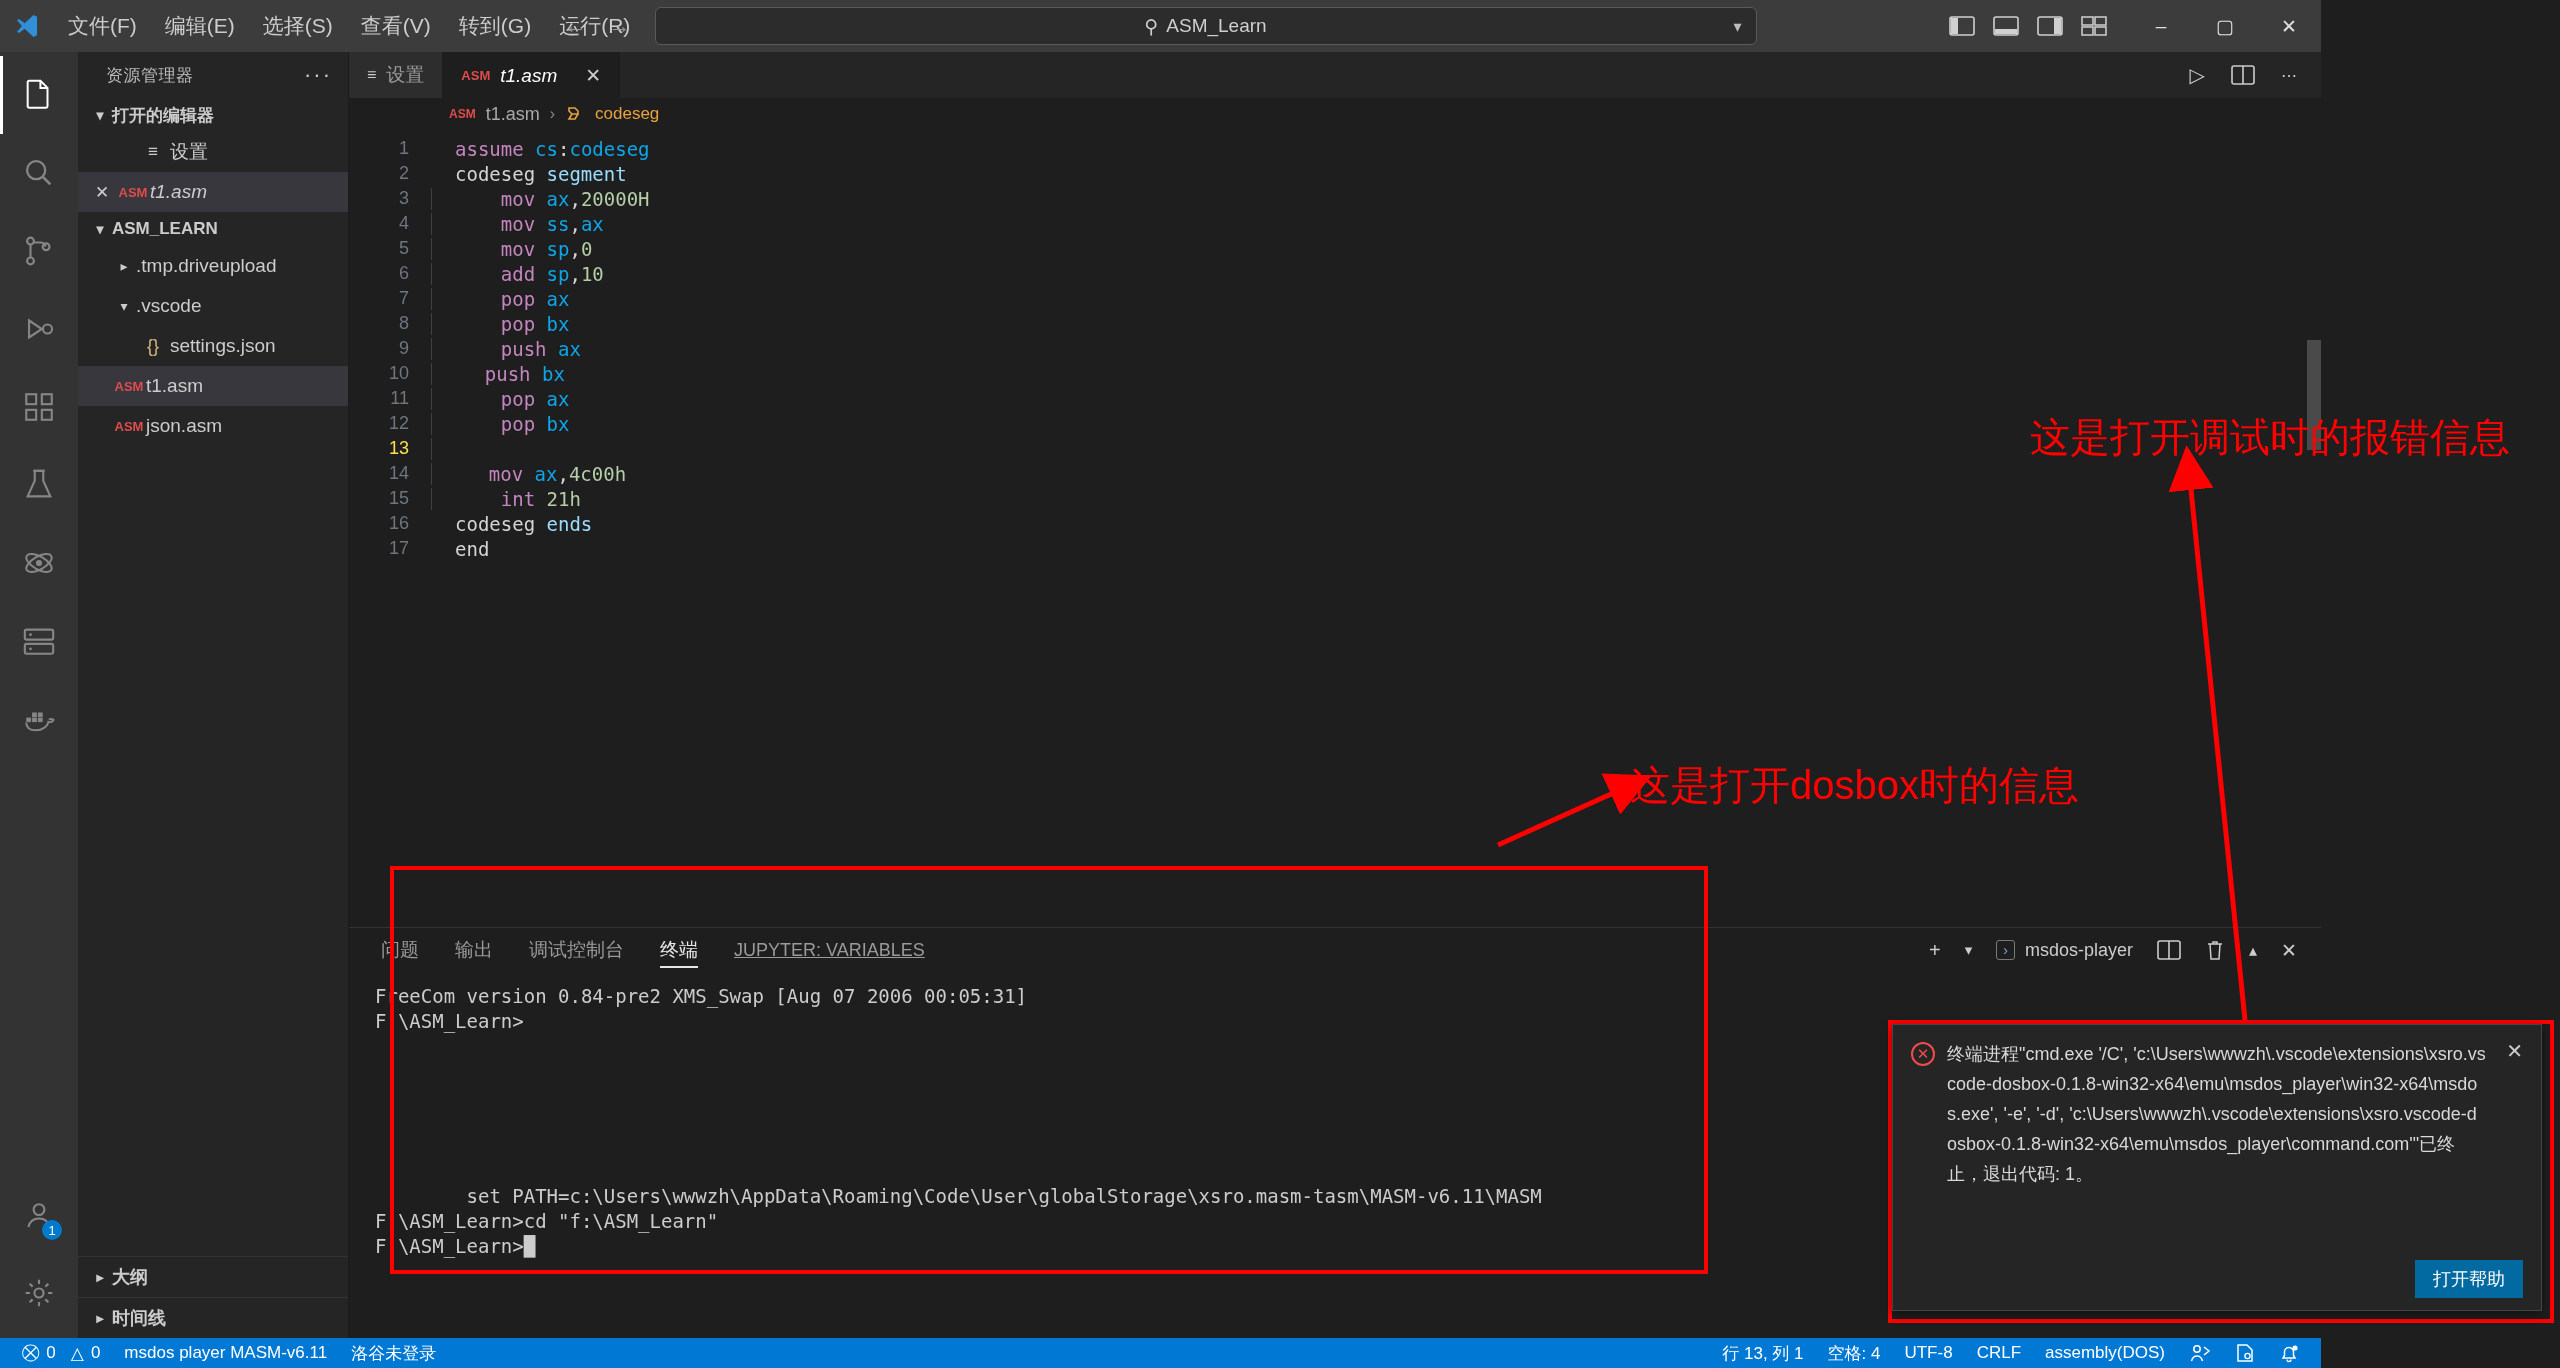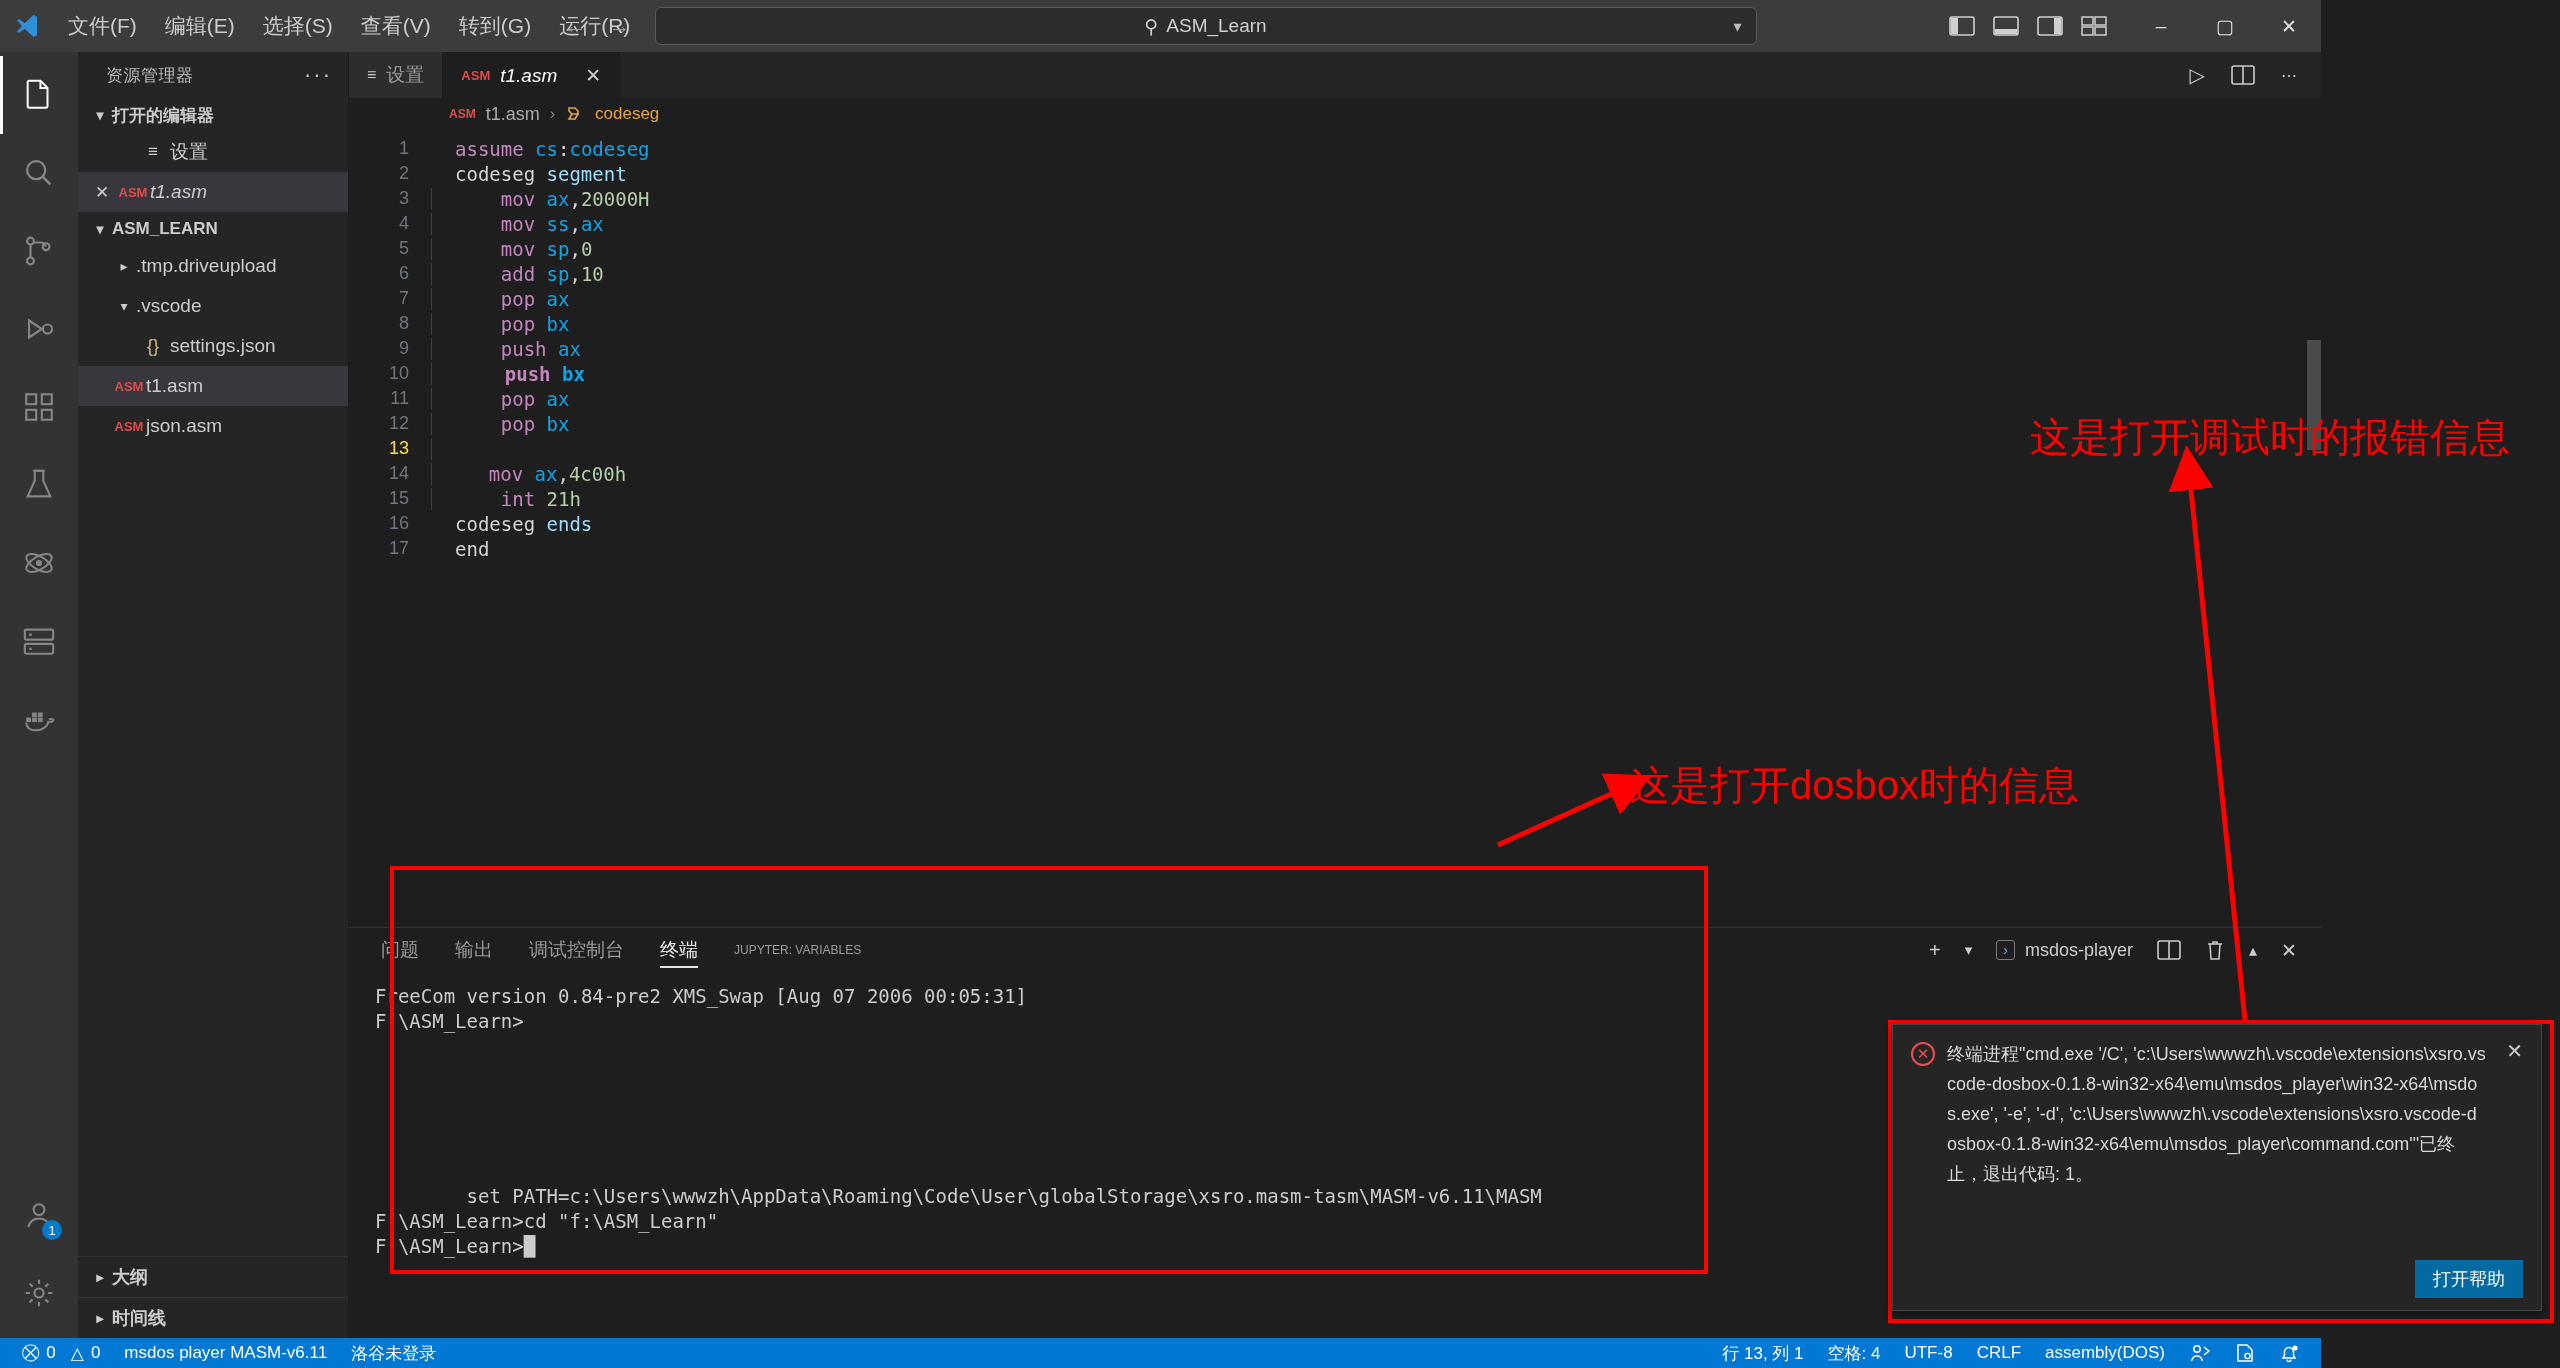--- a/index.html
+++ b/index.html
@@ -149,21 +149,21 @@
   .panel { height:410px; flex:0 0 410px; background:#1e1e1e; border-top:1px solid #333; display:flex; flex-direction:column;}
   .panel-tabs { height:44px; display:flex; align-items:center; padding-left:14px;justify-content:center; }
   .ptab {
     padding:0 18px; height:44px; line-height:44px; font-size:19px; color:#9a9a9a;
     position:relative; white-space:nowrap;
   }
   .ptab.active { color:#e7e7e7; }
   .ptab.active:after {
     content:''; position:absolute; left:18px; right:18px; bottom:4px; height:2px; background:#e7e7e7;
   }
-  .ptab.small { font-size:12px; }
+  .ptab.small { font-size:18px;text-decoration:underline; }
   .panel-actions { margin-left:auto; display:flex; align-items:center; gap:24px; padding-right:24px; color:#cccccc; font-size:20px;}
   .term-name { display:flex; align-items:center; gap:10px; font-size:18px; color:#cccccc;}
   .term-icon-box { border:1px solid #7a7a7a; border-radius:3px; padding:1px 6px; font-size:14px; color:#7aa6da;}
   .terminal {
     flex:1 1 auto; padding:12px 0 0 26px; font-family:"DejaVu Sans Mono", monospace;
     font-size:19px; color:#cccccc; line-height:25px; white-space:pre; overflow:hidden;
   }
 
   
   .statusbar {
@@ -492,21 +492,21 @@
             <div class="codeline">
               <span class="ln">8</span>
               <span class="cl-content" style="padding-left: 24px;"><span class="guide"></span>    <span class="kw">pop</span><span class="pln"> </span><span class="reg">bx</span></span>
             </div>
             <div class="codeline">
               <span class="ln">9</span>
               <span class="cl-content" style="padding-left: 24px; text-align: center;"><span class="guide"></span>    <span class="kw">push</span><span class="pln"> </span><span class="reg">ax</span></span>
             </div>
             <div class="codeline">
               <span class="ln">10</span>
-              <span class="cl-content" style="padding-left: 28px; font-weight: bold;"><span class="guide"></span>    <span class="kw">push</span><span class="pln"> </span><span class="reg">bx</span></span>
+              <span class="cl-content" style="padding-left: 8px;"><span class="guide"></span>    <span class="kw">push</span><span class="pln"> </span><span class="reg">bx</span></span>
             </div>
             <div class="codeline">
               <span class="ln">11</span>
               <span class="cl-content" style="padding-left: 24px;"><span class="guide"></span>    <span class="kw">pop</span><span class="pln"> </span><span class="reg">ax</span></span>
             </div>
             <div class="codeline">
               <span class="ln">12</span>
               <span class="cl-content" style="padding-left: 24px;"><span class="guide"></span>    <span class="kw">pop</span><span class="pln"> </span><span class="reg">bx</span></span>
             </div>
             <div class="codeline">

